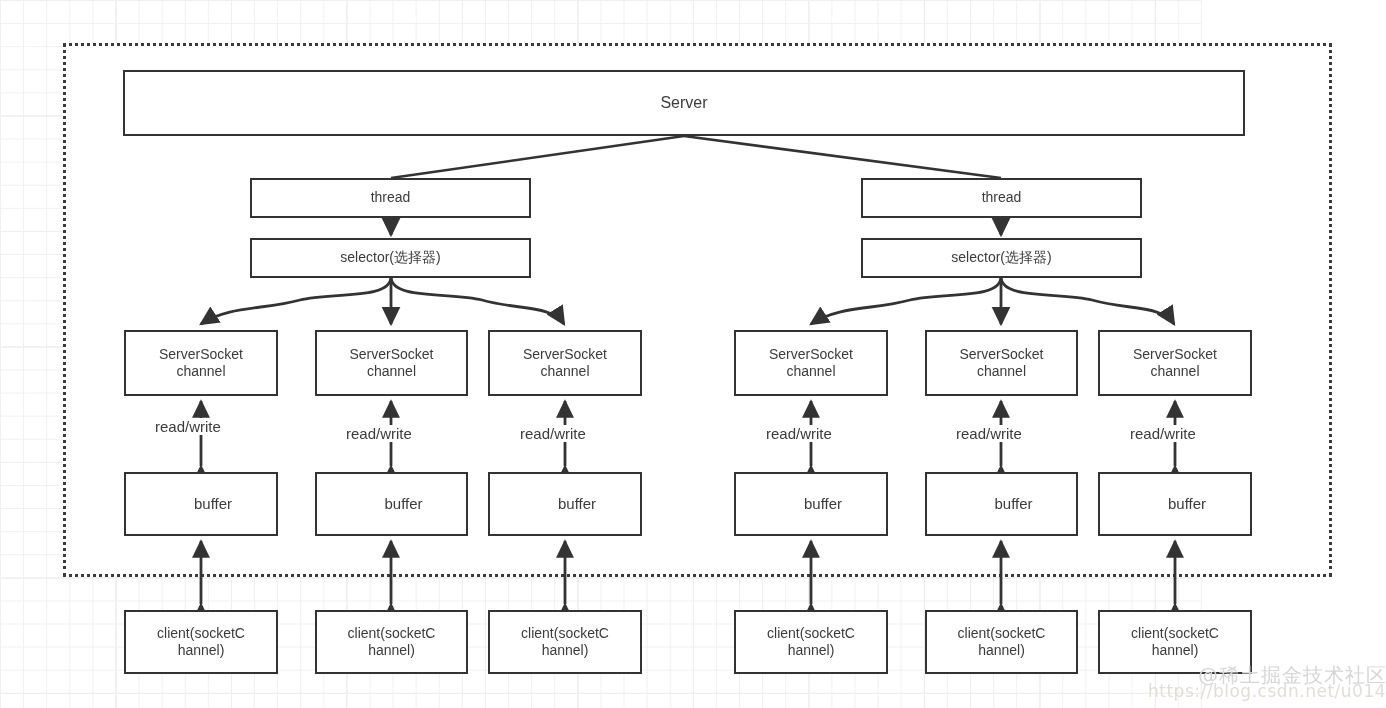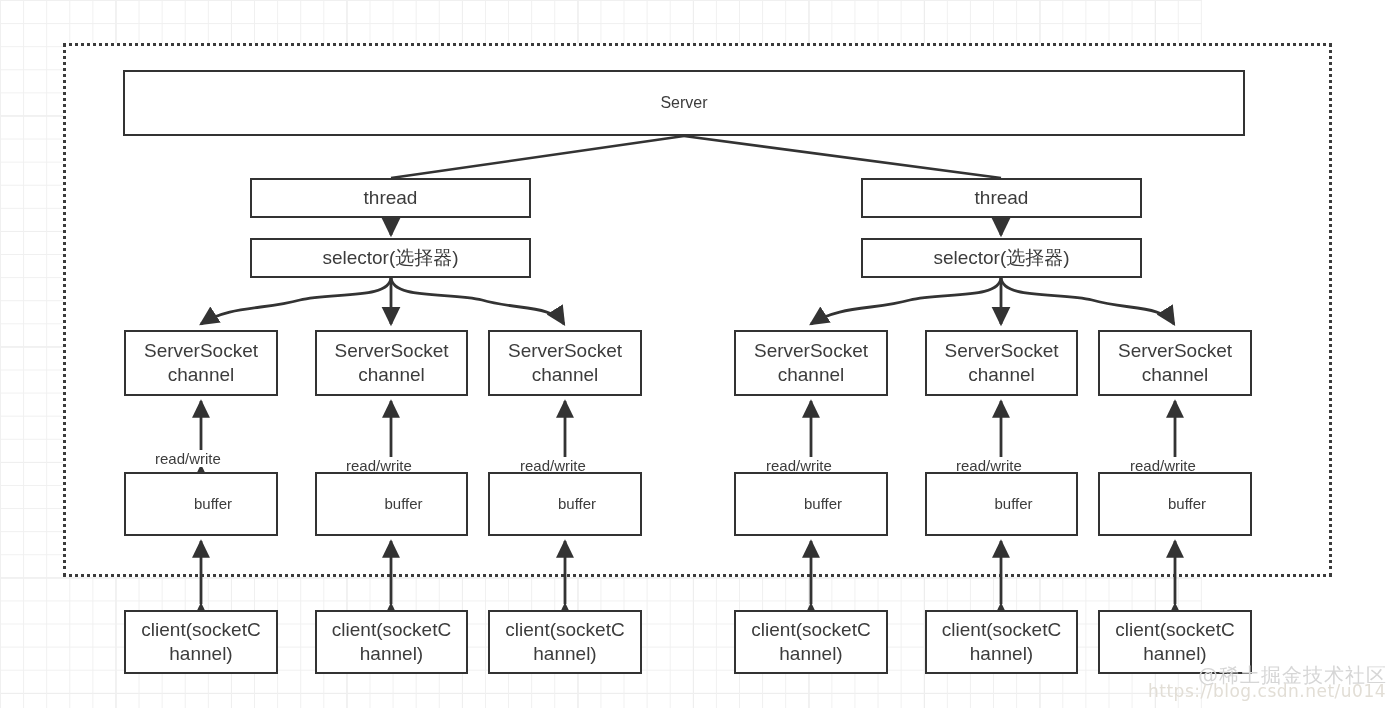--- a/index.html
+++ b/index.html
@@ -43,34 +43,33 @@
     position:absolute;
     box-sizing:border-box;
     border:2.5px solid #333333;
     background:#ffffff;
     color:#3c3c3c;
     display:flex;
     align-items:center;
     justify-content:center;
     text-align:center;
     line-height:1.25;
-    font-size:19px;
+    font-size:14px;
     white-space:pre-line;
   }
   .node.server{font-size:16px;}
   .node.small{font-size:15px;padding-left:24px;}
 
   .edge-label{
     position:absolute;
     background:#ffffff;
     color:#3c3c3c;
     font-size:15px;
     padding:0 3px;
     white-space:nowrap;
-    margin-top:32px;
   }
 
   .watermark{
     position:absolute;
     color:#d6d6d6;
     font-size:20px;
     letter-spacing:1px;
     white-space:nowrap;
     font-family:"DejaVu Sans",sans-serif;
   }

